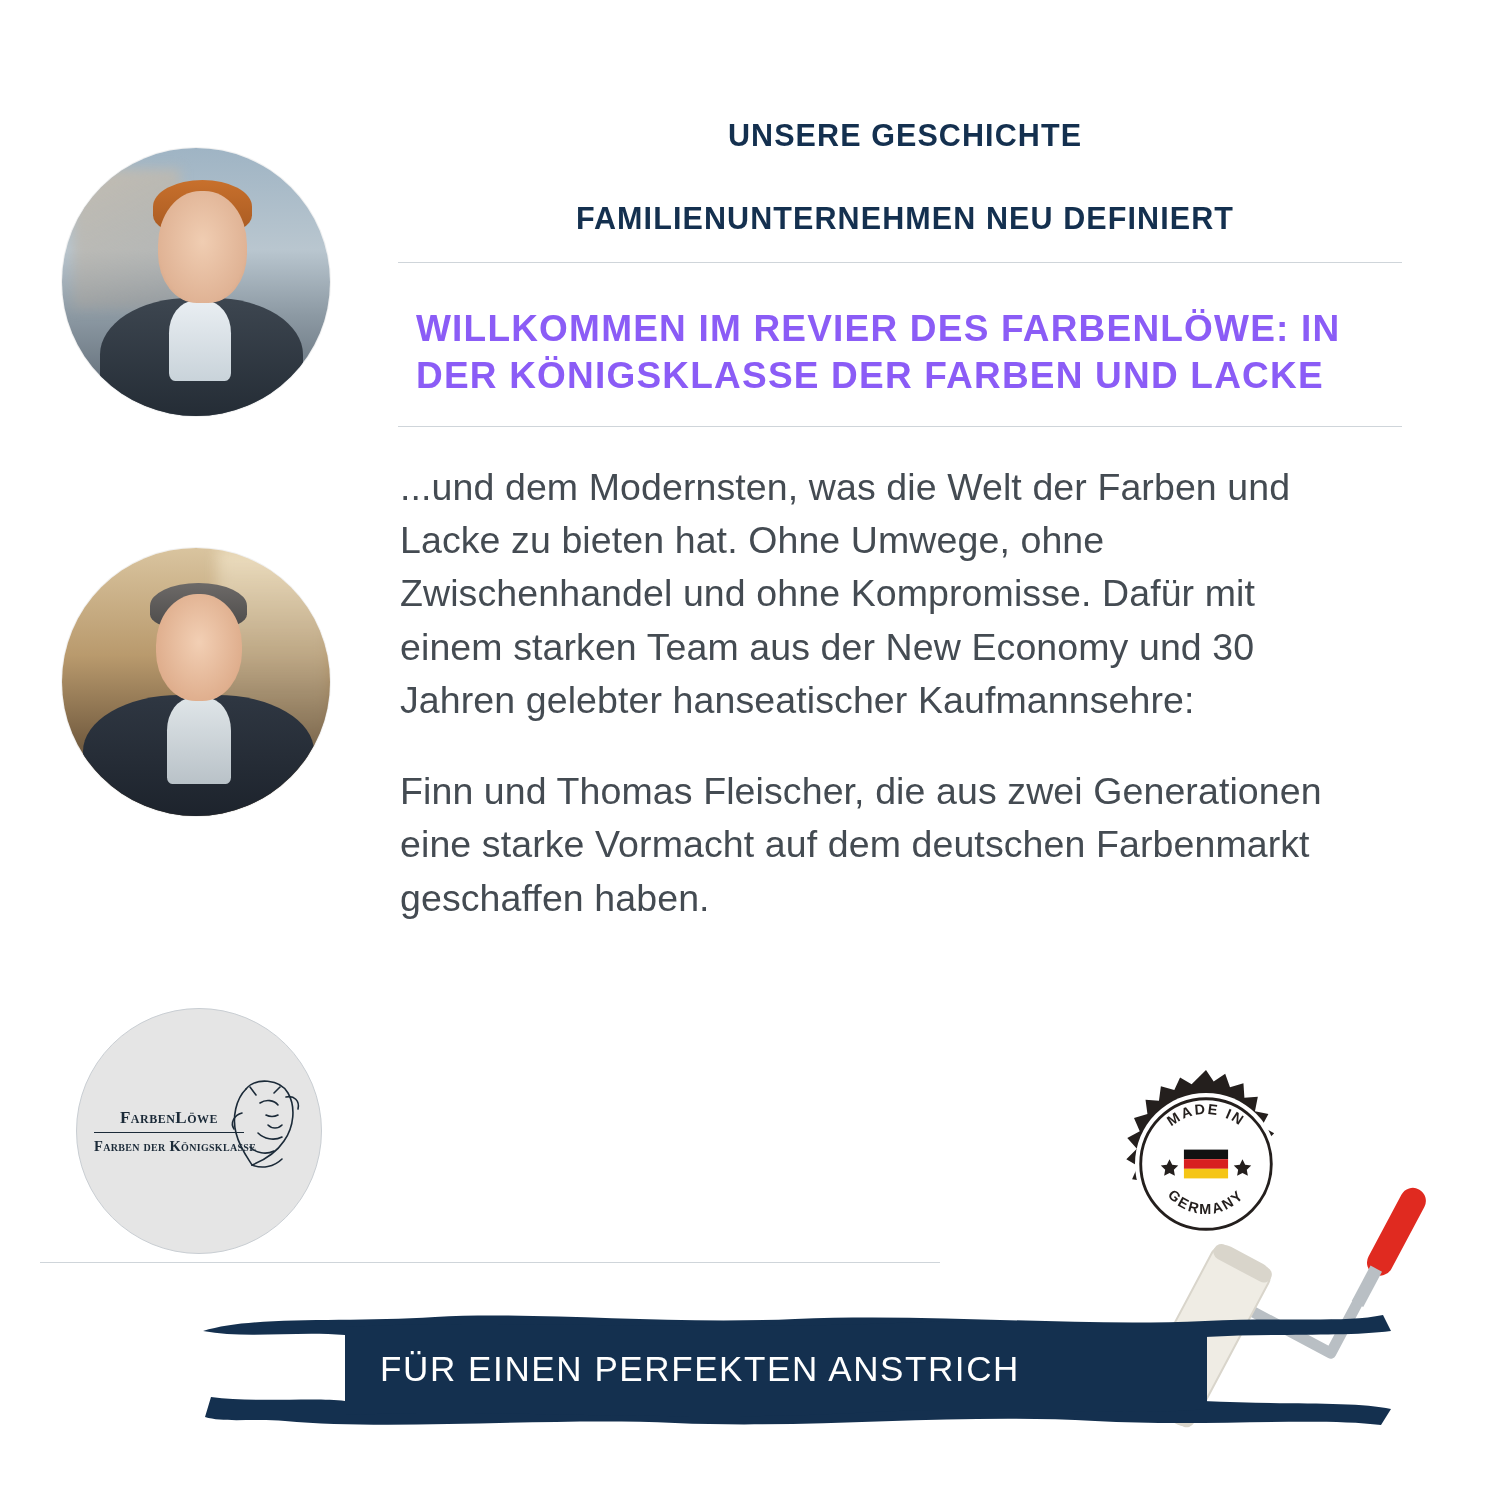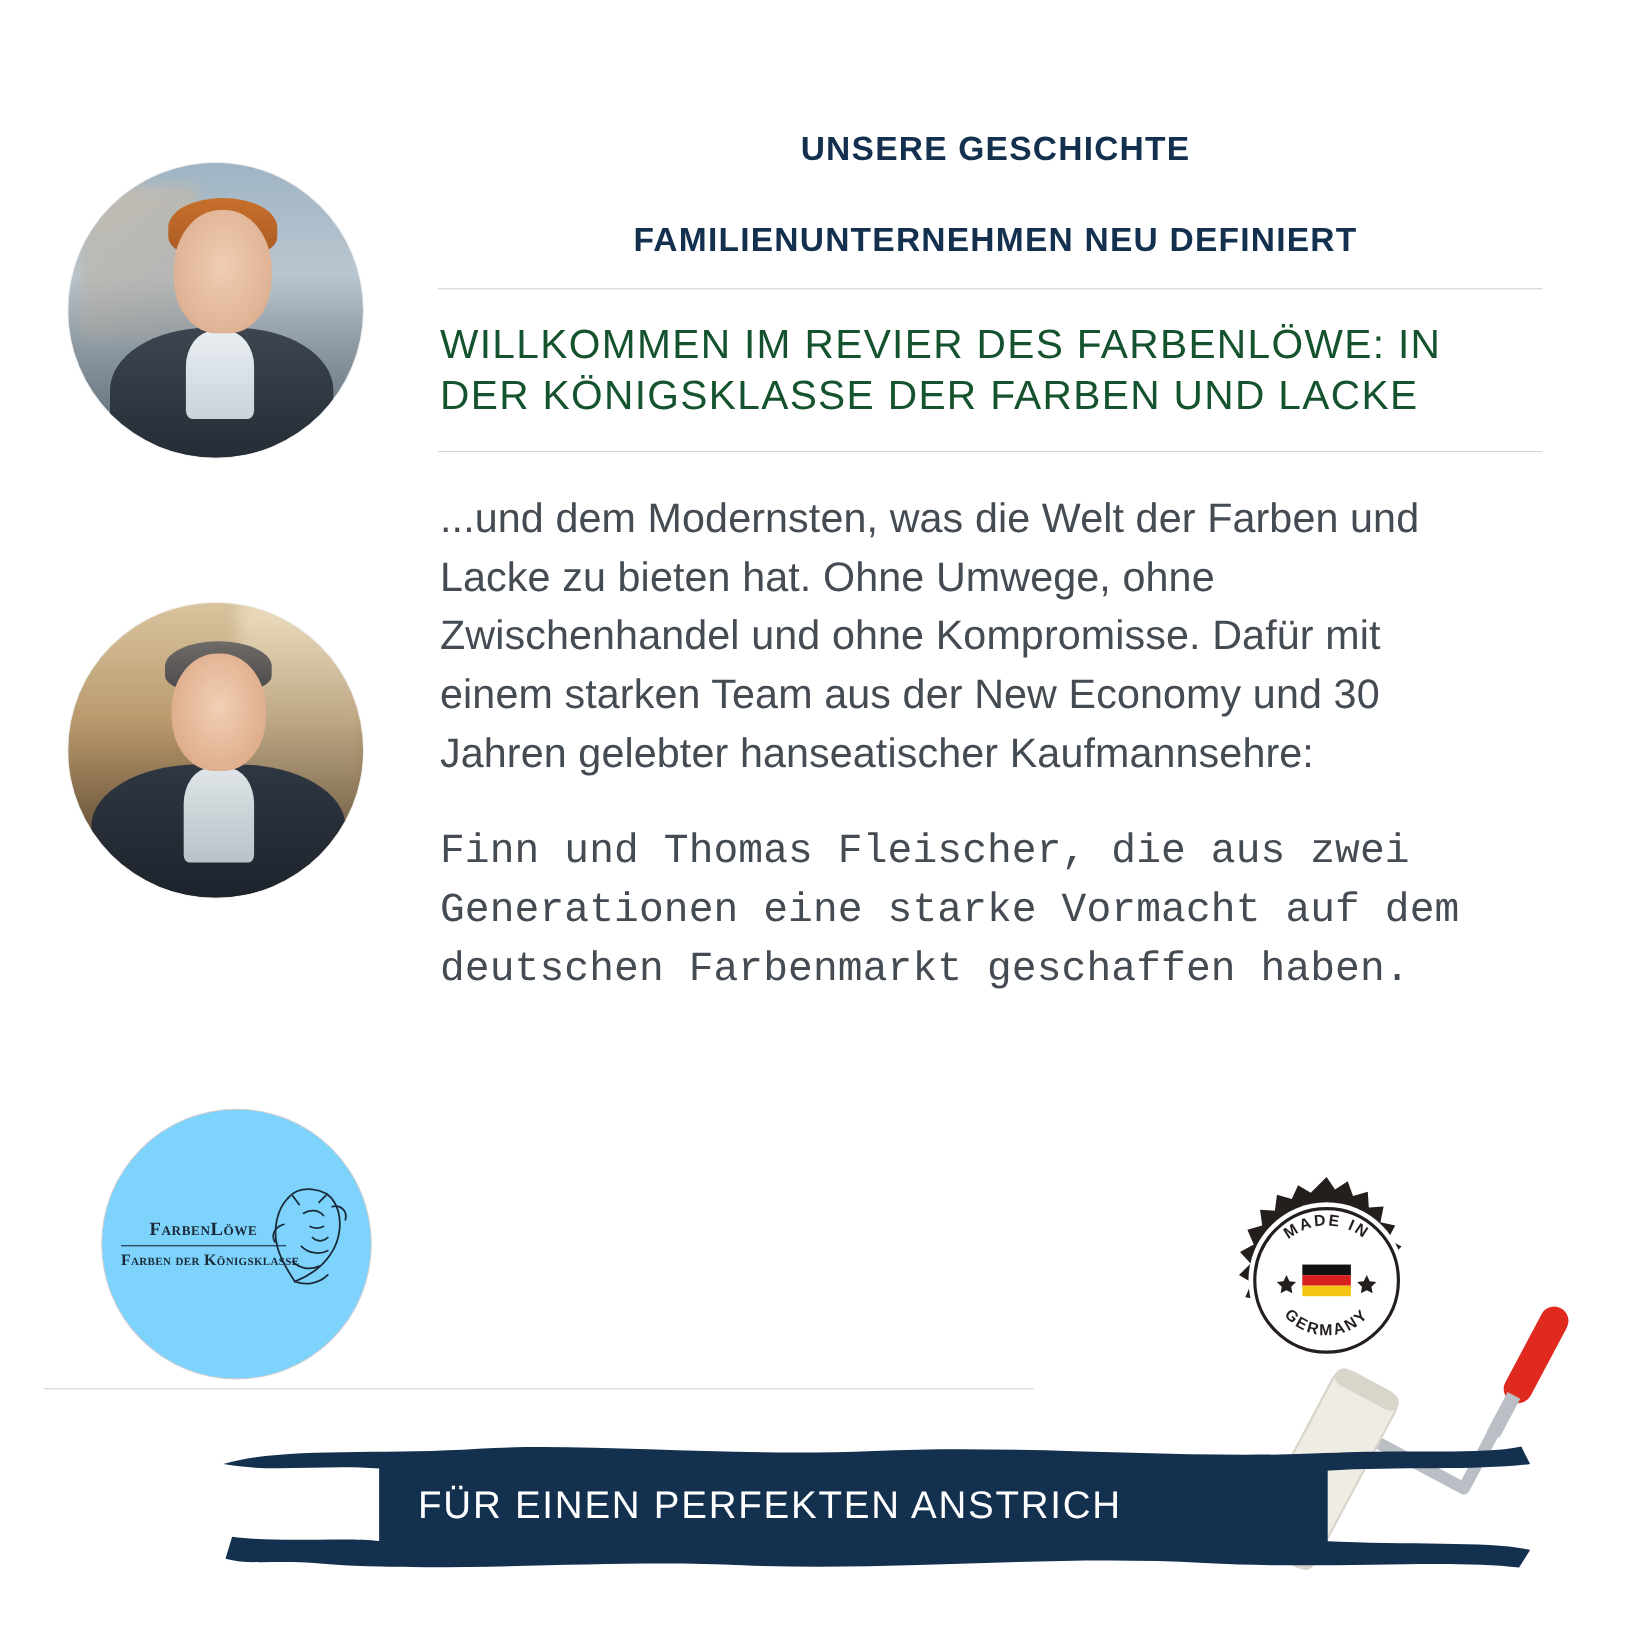--- a/index.html
+++ b/index.html
@@ -155,27 +155,27 @@
     top: 56%;
     width: 24%;
     height: 32%;
     background: linear-gradient(180deg, #dfe5e8, #b9c2c8);
     border-radius: 38% 38% 8% 8%;
   }
 
   
   .logo-badge {
     position: absolute;
-    left: 92px;
+    left: 76px;
     top: 1008px;
     width: 244px;
     height: 244px;
     border-radius: 50%;
     border: 1px solid #c9ced3;
-    background: #7dd3fc;
+    background: #e5e5e5;
     display: flex;
     align-items: center;
     justify-content: center;
   }
   .logo-inner {
     position: relative;
     width: 210px;
     height: 120px;
     display: flex;
     align-items: center;
@@ -232,25 +232,25 @@
     text-transform: uppercase;
   }
 
   .divider {
     height: 1px;
     background: #cfd5da;
     margin: 24px 18px 0 8px;
   }
 
   .headline {
-    margin: 0;
+    margin: 16px;
     padding: 26px 40px 0 10px;
-    color: #14532d;
+    color: #8b5cf6;
     font-size: 37px;
-    font-weight: 400;
+    font-weight: 700;
     letter-spacing: 1.2px;
     line-height: 1.28;
     text-transform: uppercase;
   }
 
   .divider-2 {
     height: 1px;
     background: #cfd5da;
     margin: 26px 18px 0 8px;
   }
@@ -259,21 +259,21 @@
     padding: 34px 60px 0 10px;
     color: #444b52;
     font-size: 37.5px;
     line-height: 1.42;
     font-weight: 400;
     letter-spacing: 0.1px;
   }
   .body-copy p {
     margin: 0 0 38px 0;
   }
-  .body-copy p:last-child { margin-bottom: 0; font-family: Liberation Mono, monospace; }
+  .body-copy p:last-child { margin-bottom: 0; }
 
   .divider-3 {
     position: absolute;
     left: 40px;
     top: 1262px;
     width: 900px;
     height: 1px;
     background: #cfd5da;
   }
 

